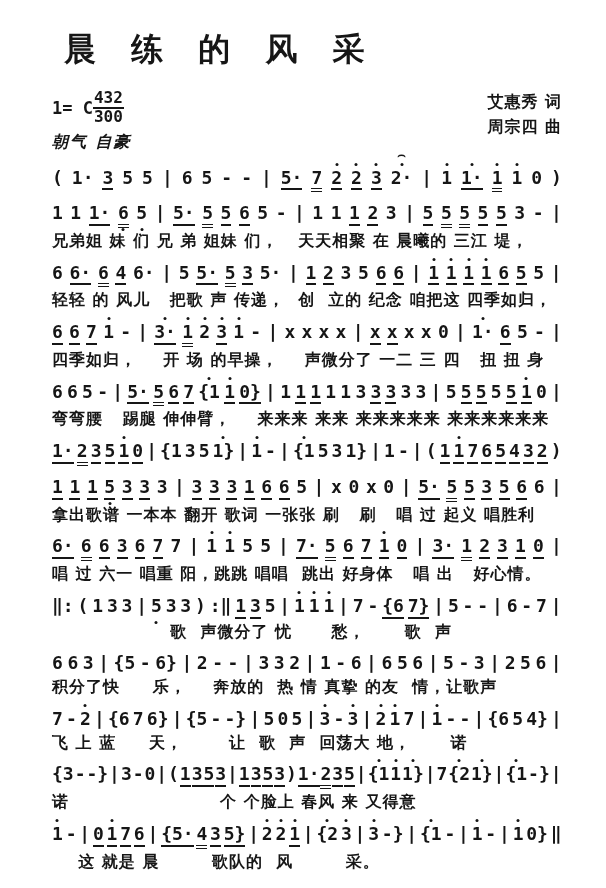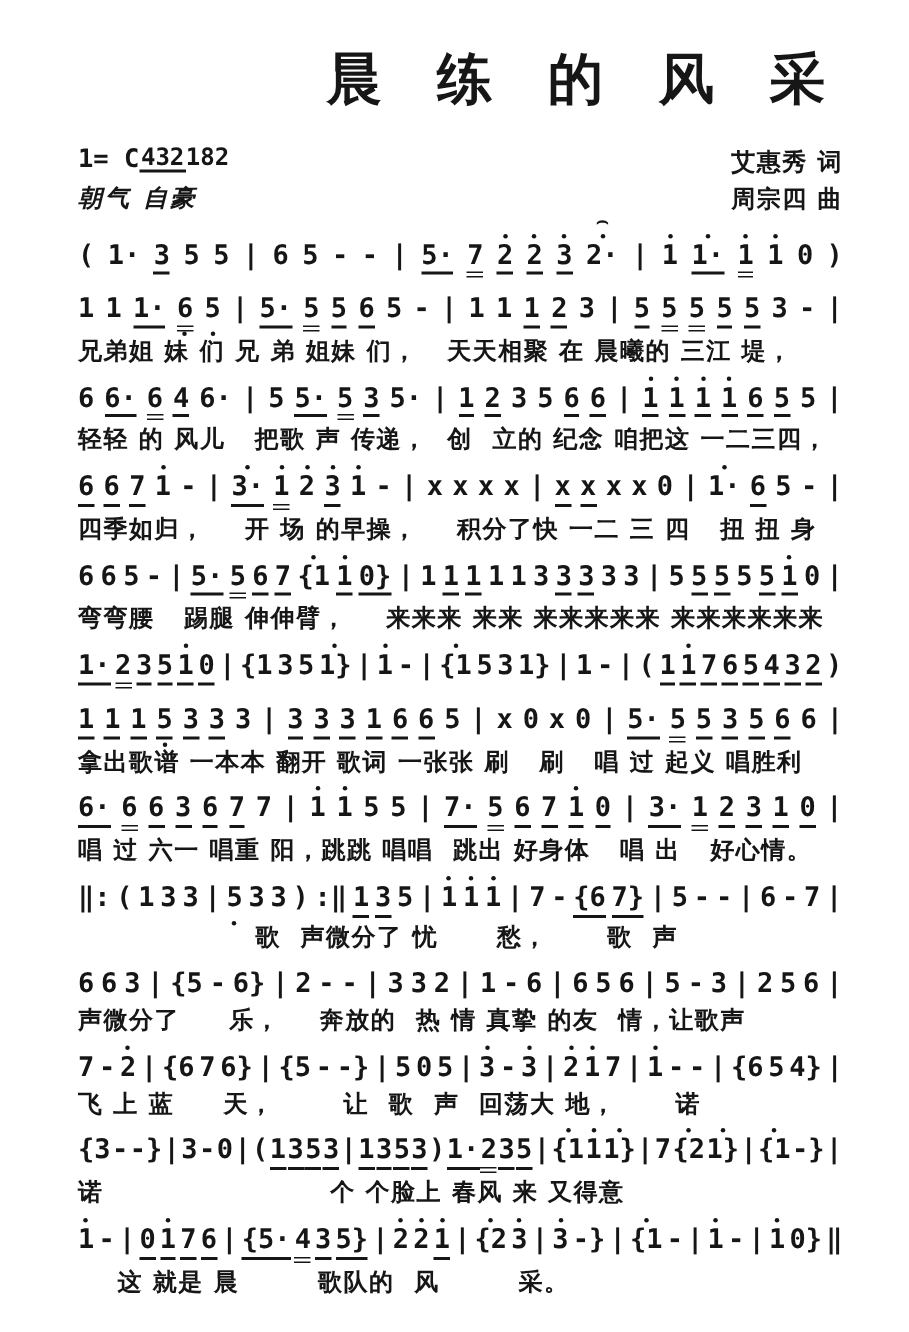--- a/index.html
+++ b/index.html
@@ -1,24 +1,24 @@
 <!DOCTYPE html>
 <html><head>
 <meta charset="utf-8">
 <style>
   html,body{margin:0;padding:0;background:#fff;}
   body{width:606px;height:888px;overflow:hidden;color:#161616;
        font-family:"DejaVu Sans",sans-serif;}
   .page{padding:14px 44px 0 52px;}
-  .title{text-align:right;font-size:37px;font-weight:bold;letter-spacing:12px;
+  .title{text-align:left;font-size:32px;font-weight:bold;letter-spacing:12px;
          margin:14px 0 18px 12px;}
   .header{display:flex;justify-content:space-between;align-items:flex-start;
           font-weight:bold;font-size:17px;margin-bottom:6px;}
   .keyline{display:flex;align-items:center;font-family:"DejaVu Sans Mono",monospace;}
-  .meter{display:inline-flex;line-height:1.05;text-align:center;
+  .meter{display:inline-flex;flex-direction:column;line-height:1.05;text-align:center;
          font-size:16px;}
   .meter-top{border-bottom:2px solid #161616;padding:0 1px;}
   .tempo{font-size:16px;margin-top:6px;letter-spacing:2px;font-style:italic;}
   .credits{text-align:left;font-size:16px;line-height:1.55;letter-spacing:1px;}
   .score{margin-top:6px;}
   .system{margin-bottom:2px;}
   .note-line{display:flex;justify-content:space-between;align-items:baseline;
              font-family:"DejaVu Sans Mono",monospace;font-weight:bold;font-size:18px;
              line-height:1.15;padding-top:9px;}
   .nt{position:relative;white-space:nowrap;}
@@ -40,21 +40,21 @@
 <div class="page">
 
   <div class="title">晨 练 的 风 采</div>
 
   <div class="header">
     <div>
       <div class="keyline">
         <span>1= C</span>
         <span class="meter">
           <span class="meter-top">432</span>
-          <span>182</span>
+          <span>300</span>
         </span>
       </div>
       <div class="tempo">朝气 自豪</div>
     </div>
     <div class="credits">
       <div>艾惠秀 词</div>
       <div>周宗四 曲</div>
     </div>
   </div>
 
@@ -142,21 +142,21 @@
           <span class="nt bar">|</span>
           <span class="nt hi u1">1</span>
           <span class="nt hi u1">1</span>
           <span class="nt hi u1">1</span>
           <span class="nt hi u1">1</span>
           <span class="nt u1">6</span>
           <span class="nt u1">5</span>
           <span class="nt">5</span>
           <span class="nt bar">|</span>
         </div>
-        <div class="lyric">轻轻 的 风儿   把歌 声 传递，  创  立的 纪念 咱把这 一二三四，</div>
+        <div class="lyric">轻轻 的 风儿   把歌 声 传递，  创  立的 纪念 咱把这 四季如归，</div>
       </div>
       <div class="system">
         <div class="note-line">
           <span class="nt u1">6</span>
           <span class="nt u1">6</span>
           <span class="nt u1">7</span>
           <span class="nt hi">1</span>
           <span class="nt">-</span>
           <span class="nt bar">|</span>
           <span class="nt hi u1">3·</span>
@@ -176,21 +176,21 @@
           <span class="nt">x</span>
           <span class="nt">x</span>
           <span class="nt">0</span>
           <span class="nt bar">|</span>
           <span class="nt hi">1·</span>
           <span class="nt u1">6</span>
           <span class="nt">5</span>
           <span class="nt">-</span>
           <span class="nt bar">|</span>
         </div>
-        <div class="lyric">四季如归，    开 场 的早操，    积分了快 一二 三 四   扭 扭 身</div>
+        <div class="lyric">四季如归，    开 场 的早操，    声微分了 一二 三 四   扭 扭 身</div>
       </div>
       <div class="system">
         <div class="note-line">
           <span class="nt">6</span>
           <span class="nt">6</span>
           <span class="nt">5</span>
           <span class="nt">-</span>
           <span class="nt bar">|</span>
           <span class="nt u1">5·</span>
           <span class="nt u2">5</span>
@@ -390,21 +390,21 @@
           <span class="nt bar">|</span>
           <span class="nt">5</span>
           <span class="nt">-</span>
           <span class="nt">3</span>
           <span class="nt bar">|</span>
           <span class="nt">2</span>
           <span class="nt">5</span>
           <span class="nt">6</span>
           <span class="nt bar">|</span>
         </div>
-        <div class="lyric">声微分了     乐，    奔放的  热 情 真挚 的友  情，让歌声</div>
+        <div class="lyric">积分了快     乐，    奔放的  热 情 真挚 的友  情，让歌声</div>
       </div>
       <div class="system">
         <div class="note-line">
           <span class="nt">7</span>
           <span class="nt">-</span>
           <span class="nt hi">2</span>
           <span class="nt bar">|</span>
           <span class="nt">{6</span>
           <span class="nt">7</span>
           <span class="nt">6}</span>

